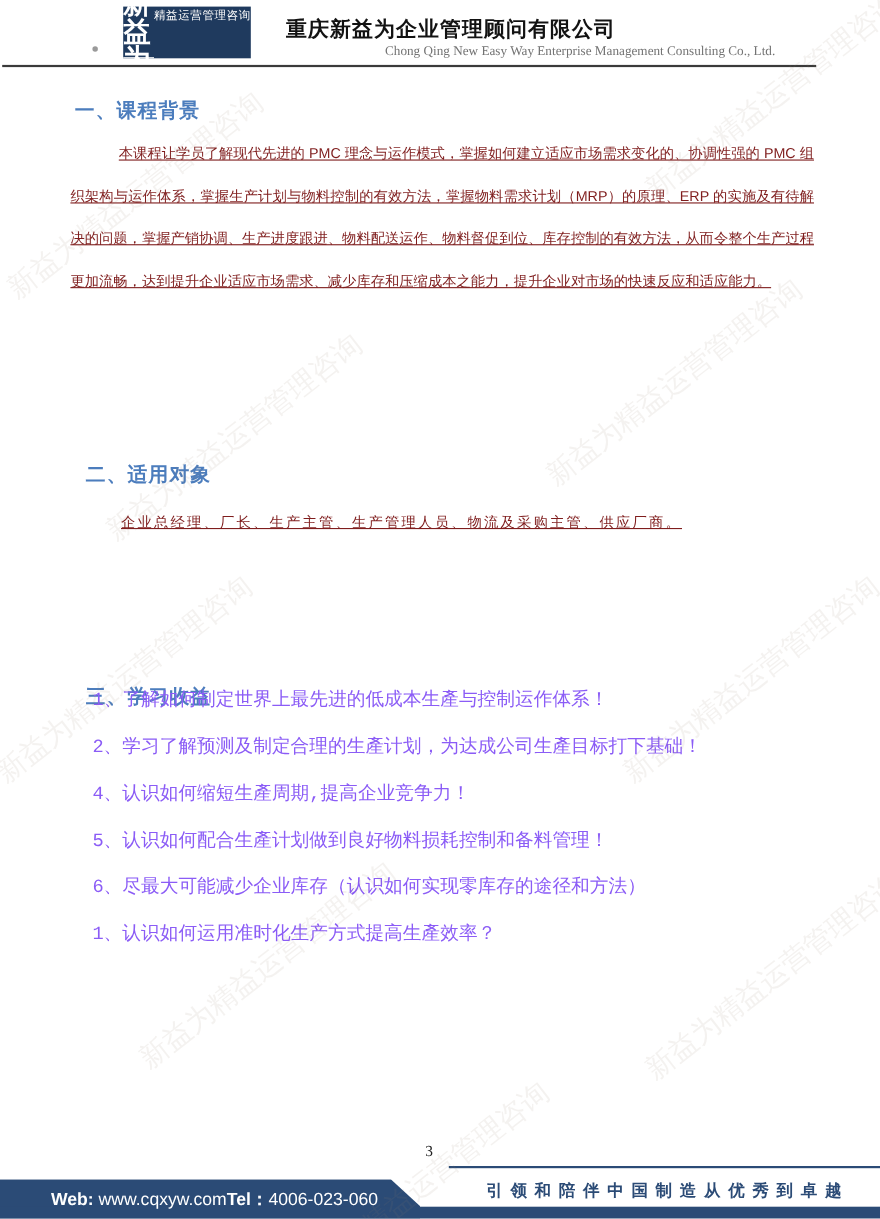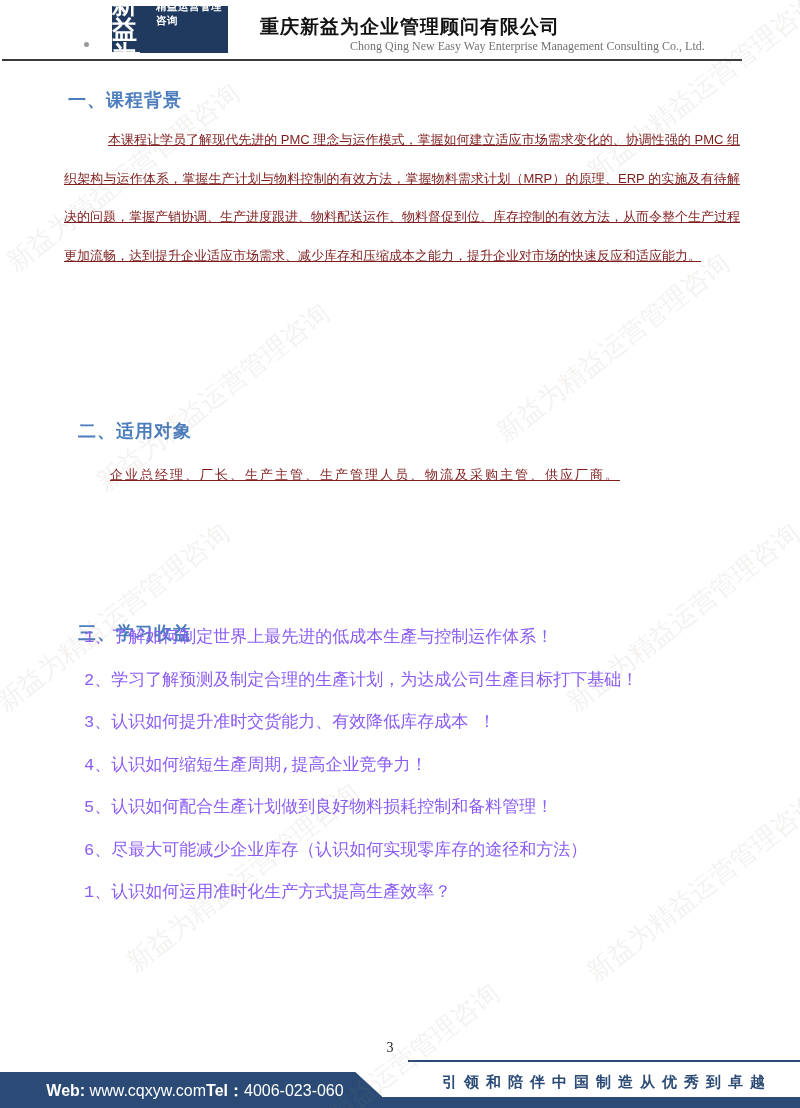--- a/index.html
+++ b/index.html
@@ -16,21 +16,21 @@
     background:#1f3a5e; display:flex; flex-direction:row;
     align-items:stretch; justify-content:flex-end;
   }
   .logo-title {
     flex:1; display:flex; align-items:center; justify-content:center;
     color:#ffffff; font-weight:bold; font-size:25px; letter-spacing:3px;
     border-bottom:1px solid #ffffff; line-height:1;
   }
   .logo-sub {
     height:15px; display:flex; align-items:center; justify-content:center;
-    color:#ffffff; font-size:10.5px; letter-spacing:0.5px; font-weight:bold;margin-left:16px;
+    color:#ffffff; font-size:10.5px; letter-spacing:0.5px; font-weight:normal;
   }
   .hdr-dot {
     position:absolute; left:84px; top:42px; width:5px; height:5px;
     background:#9a9a9a; border-radius:50%;
   }
   .company-cn {
     position:absolute; left:260px; top:14px;
     font-size:19px; font-weight:bold; color:#121212; letter-spacing:1px;
   }
   .company-en {
@@ -127,21 +127,20 @@
   <div class="sec-title t1">一、课程背景</div>
   <div class="para p1">本课程让学员了解现代先进的 PMC 理念与运作模式，掌握如何建立适应市场需求变化的、协调性强的 PMC 组织架构与运作体系，掌握生产计划与物料控制的有效方法，掌握物料需求计划（MRP）的原理、ERP 的实施及有待解决的问题，掌握产销协调、生产进度跟进、物料配送运作、物料督促到位、库存控制的有效方法，从而令整个生产过程更加流畅，达到提升企业适应市场需求、减少库存和压缩成本之能力，提升企业对市场的快速反应和适应能力。</div>
 
   <div class="sec-title t2">二、适用对象</div>
   <div class="para p2">企业总经理、厂长、生产主管、生产管理人员、物流及采购主管、供应厂商。</div>
 
   <div class="sec-title t3">三、学习收益</div>
   <ul class="benefit-list">
     <li>1、了解如何制定世界上最先进的低成本生產与控制运作体系！</li>
     <li>2、学习了解预测及制定合理的生產计划，为达成公司生產目标打下基础！</li>
-    <li>3、认识如何提升准时交货能力、有效降低库存成本 ！</li>
     <li>4、认识如何缩短生產周期,提高企业竞争力！</li>
     <li>5、认识如何配合生產计划做到良好物料损耗控制和备料管理！</li>
     <li>6、尽最大可能减少企业库存（认识如何实现零库存的途径和方法）</li>
     <li>1、认识如何运用准时化生产方式提高生產效率？</li>
   </ul>
 
   <div class="page-num">3</div>
   <div class="f-topline"></div>
   <div class="f-left"></div>
   <div class="f-strip"></div>

